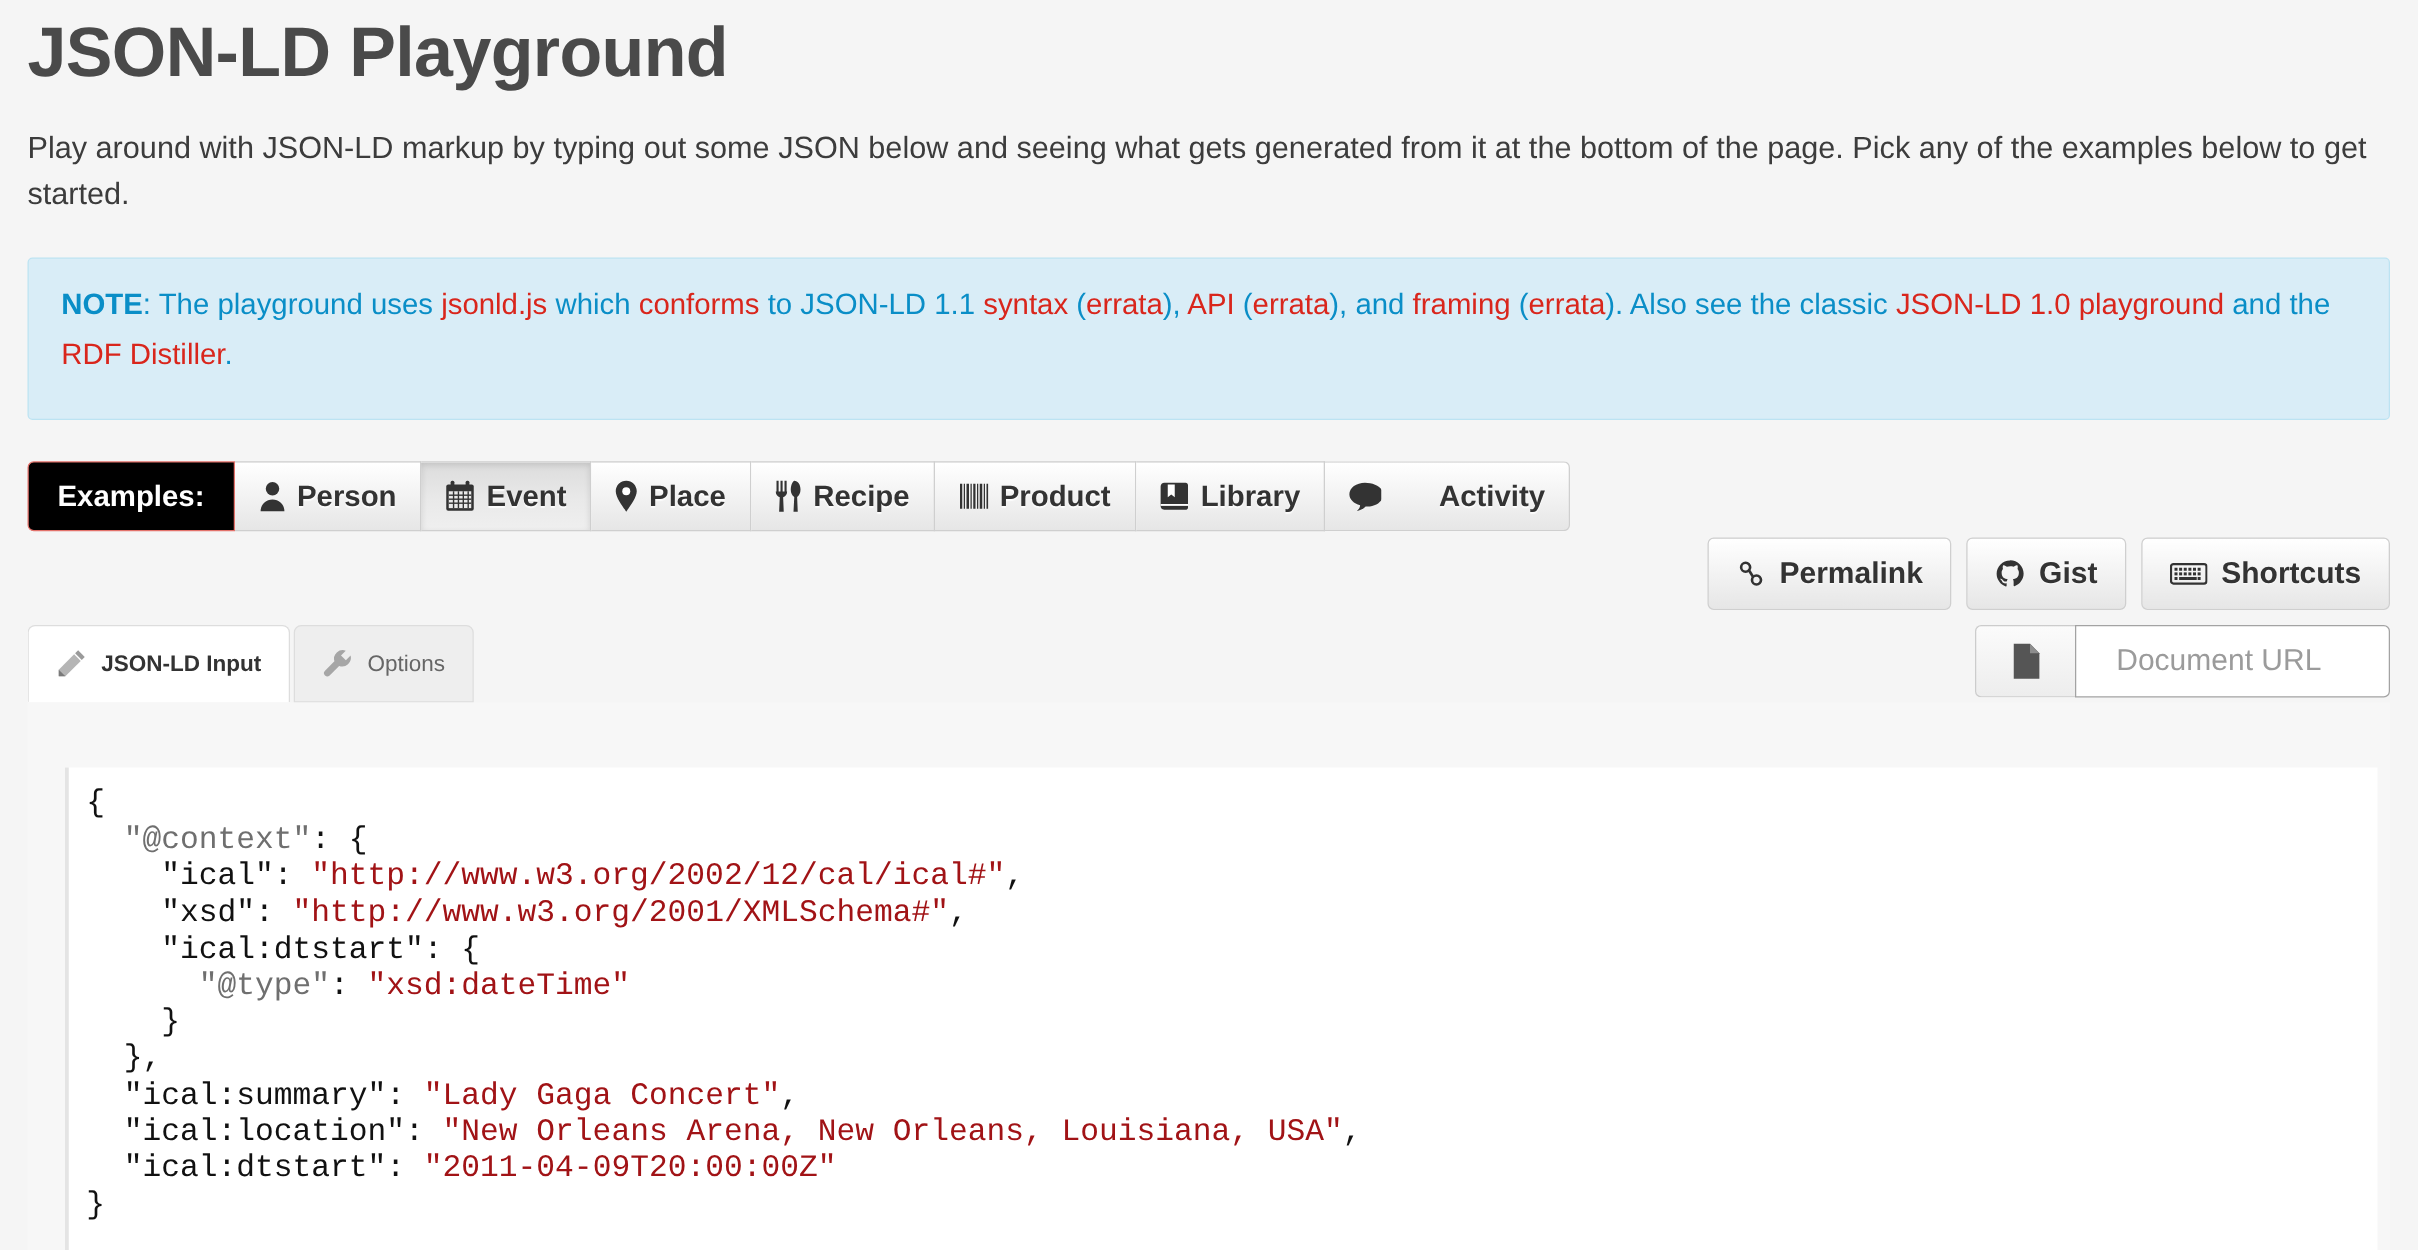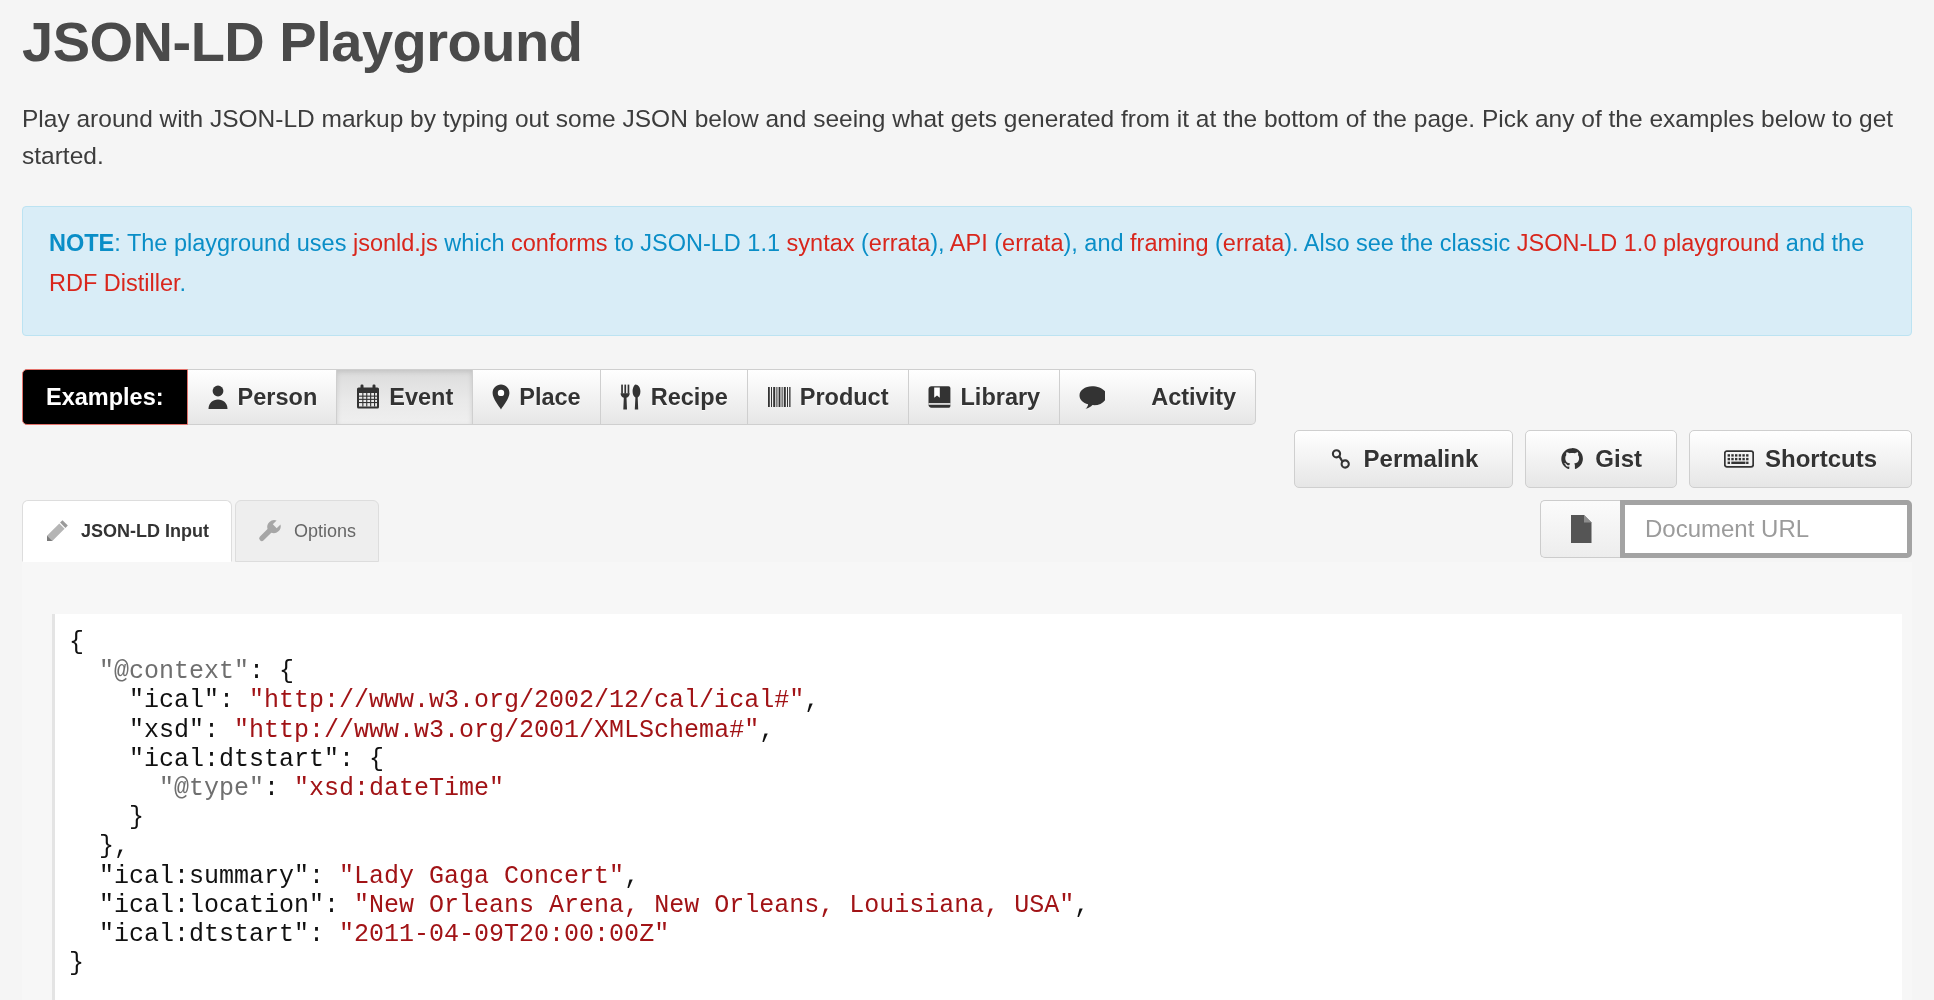--- a/index.html
+++ b/index.html
@@ -75,21 +75,21 @@
   .ico { display: inline-block; line-height: 0; }
   .ico svg { display: block; }
 
   
   .right-actions {
     position: absolute; top: 430px; right: 22px;
     display: flex; gap: 0;
   }
   .abtn {
     display: inline-flex; align-items: center; justify-content: center; gap: 11px;
-    height: 58px; padding: 0 34px;
+    height: 58px; padding: 0 22px;
     font-size: 24px; font-weight: bold; color: #333;
     background-image: linear-gradient(to bottom, #ffffff 0%, #e6e6e6 100%);
     border: 1px solid #cfcfcf; border-radius: 5px;
     text-shadow: 0 1px 1px rgba(255,255,255,0.85);
     margin-left: 12px; cursor: pointer; white-space: nowrap;
   }
 
   
   .docurl-group {
     position: absolute; top: 500px; right: 22px;
@@ -98,25 +98,25 @@
   }
   .docurl-addon {
     width: 80px;
     display: flex; align-items: center; justify-content: center;
     background-image: linear-gradient(to bottom, #fbfbfb 0%, #ededed 100%);
     border: 1px solid #cccccc; border-right: 0;
     border-radius: 5px 0 0 5px;
     cursor: pointer;
   }
   .docurl-input {
-    width: 292px; height: 58px;
-    border: 5px solid #a3a3a3;
+    width: 252px; height: 58px;
+    border: 1px solid #a3a3a3;
     border-radius: 0 5px 5px 0;
     background: #ffffff;
-    padding: 0 20px;
+    padding: 0 32px;
     font-size: 24px; color: #555;
     font-family: "Liberation Sans", sans-serif;
     outline: none;
   }
   .docurl-input::placeholder { color: #9b9b9b; }
 
   
   .tabs { position: absolute; top: 500px; left: 22px; display: flex; align-items: flex-end; }
   .tab {
     display: inline-flex; align-items: center; gap: 12px;

